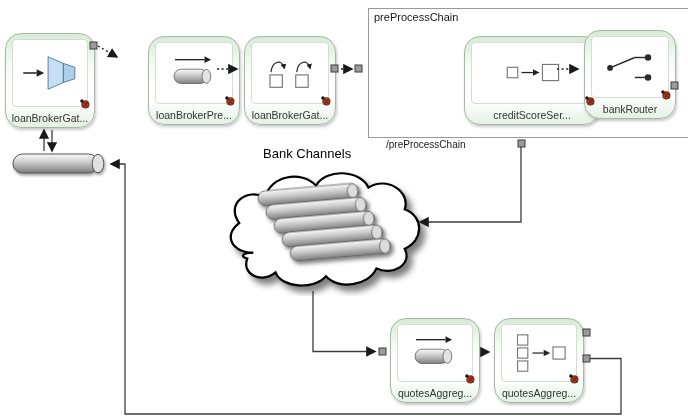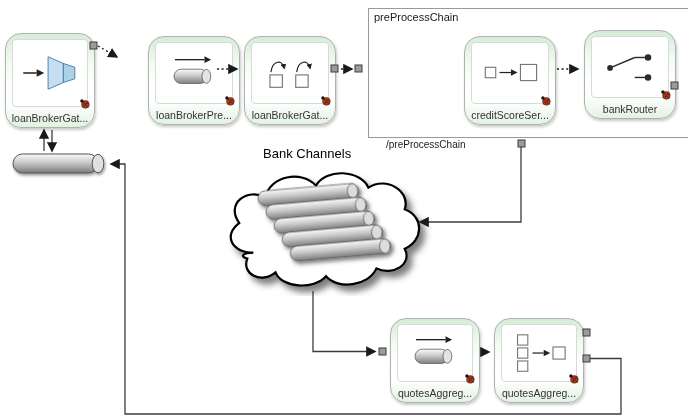--- a/index.html
+++ b/index.html
@@ -98,21 +98,21 @@
     <circle cx="7" cy="7" r="4.2" fill="#a8391f" stroke="#4a1708" stroke-width="0.6"></circle>
     <circle cx="3.2" cy="3.2" r="1.9" fill="#1a1a1a"></circle>
     <path d="M4.2,4.2 L10,10" stroke="#4a1708" stroke-width="0.7"></path>
     <circle cx="6" cy="8.3" r="0.8" fill="#3a0f06"></circle>
     <circle cx="8.6" cy="5.8" r="0.8" fill="#3a0f06"></circle>
   </svg>
 </span>
     <div class="label">loanBrokerGat...</div>
   </div>
 
-  <div class="node" style="left:464px;top:36px;width:90px;height:87px;">
+  <div class="node" style="left:464px;top:36px;width:90px;height:87px;padding-left:44px;">
     <div class="icon-wrap">
       <svg viewBox="0 0 60 40" width="58" height="38">
         <rect x="4" y="14" width="11" height="11" fill="#fff" stroke="#777" stroke-width="1.2"></rect>
         <line x1="19" y1="19.5" x2="31" y2="19.5" stroke="#222" stroke-width="1.3"></line>
         <polygon points="31,16 38,19.5 31,23" fill="#222"></polygon>
         <rect x="41" y="11" width="17" height="17" fill="#fff" stroke="#777" stroke-width="1.2"></rect>
       </svg>
     </div>
     <span class="bug bug-slot">
   <svg viewBox="0 0 12 12" width="11" height="11">

